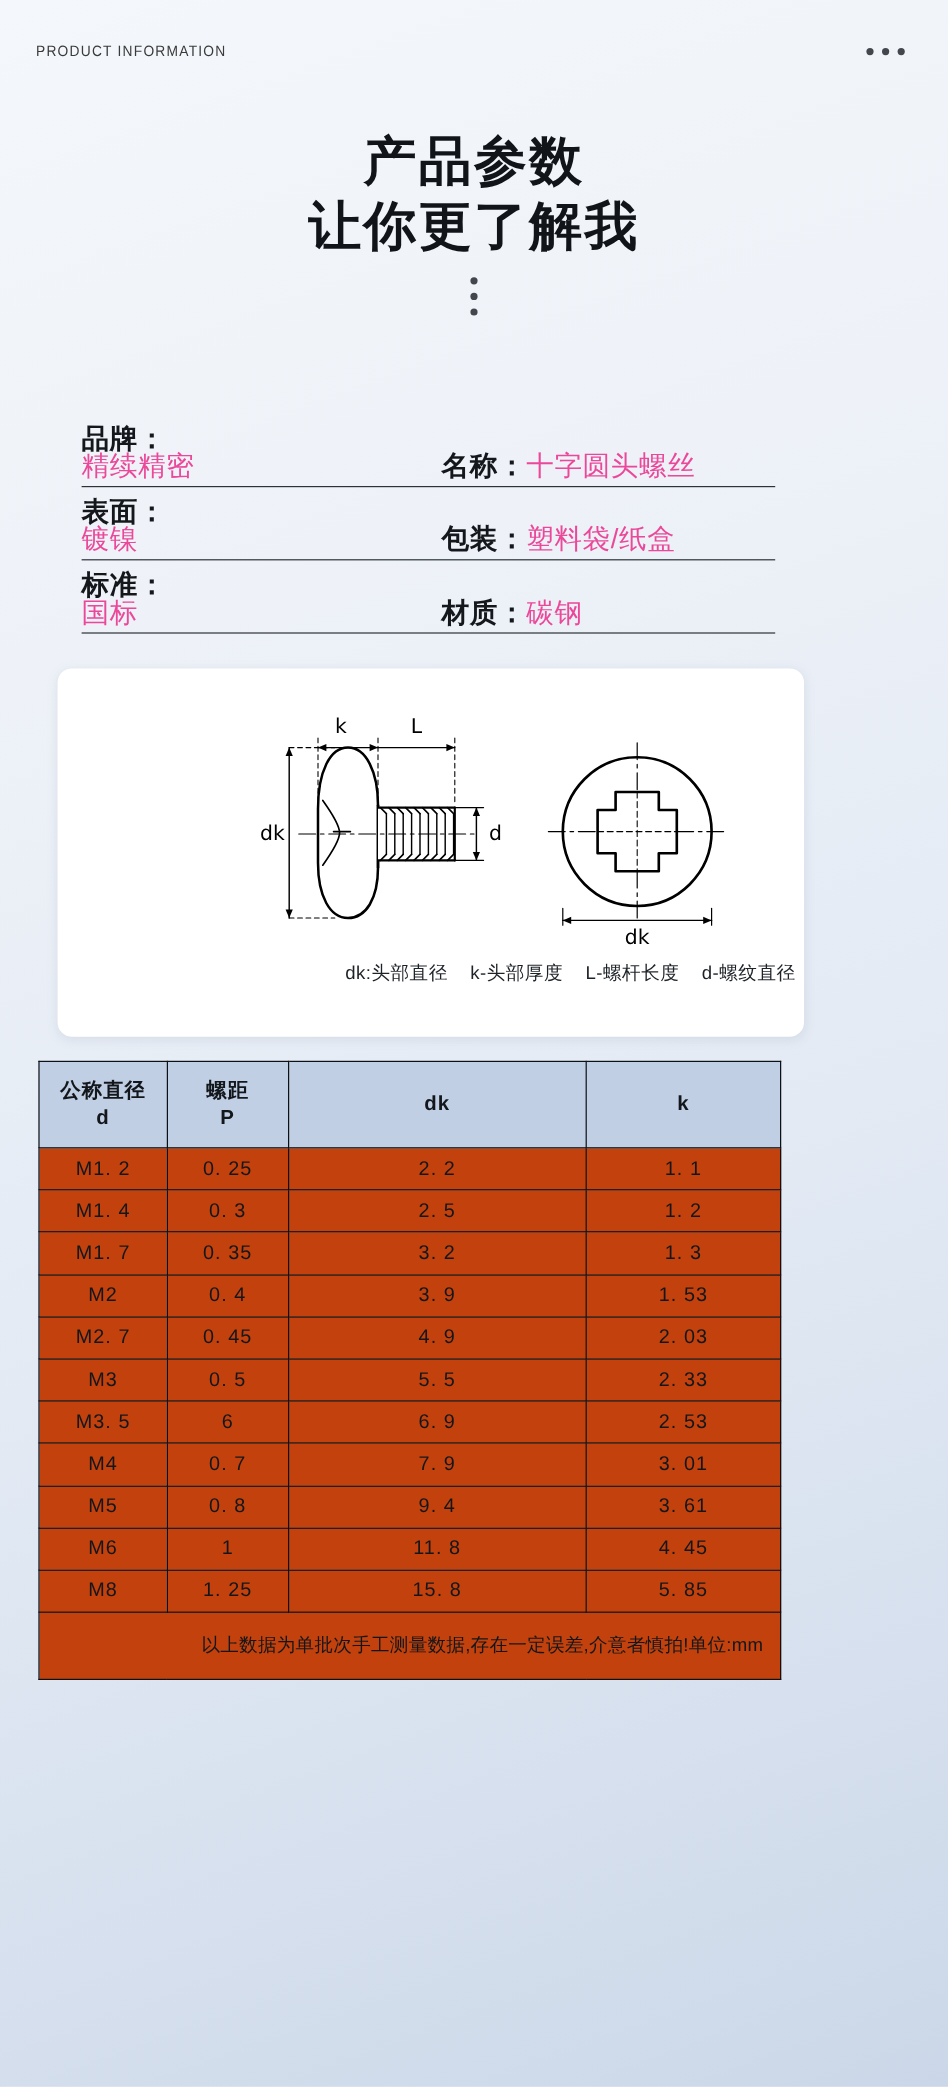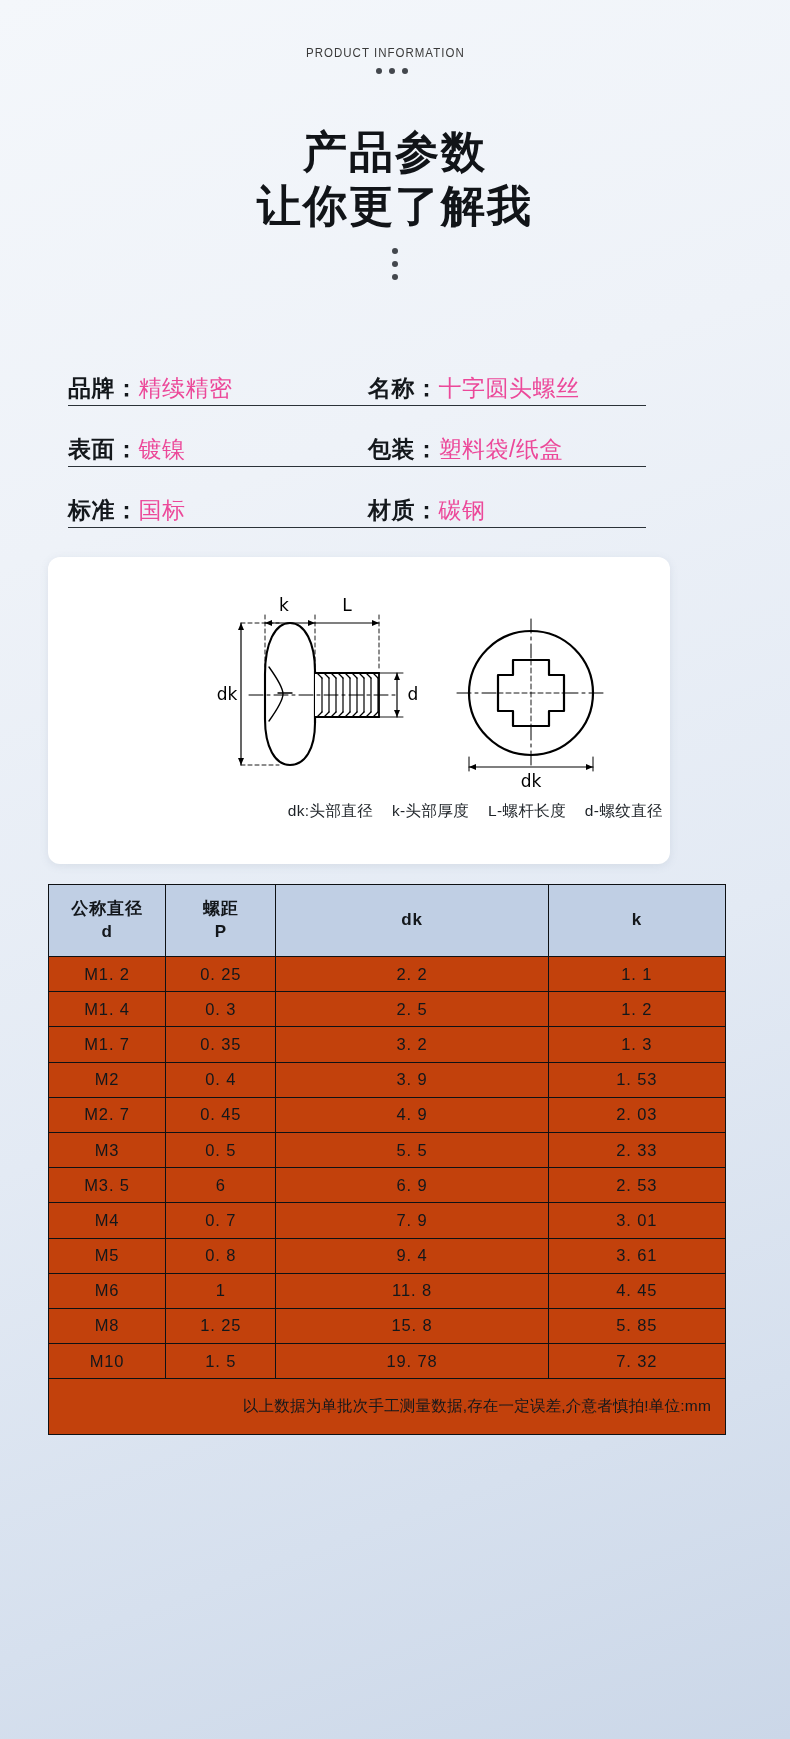--- a/index.html
+++ b/index.html
@@ -11,27 +11,26 @@
     font-family: "Liberation Sans", "DejaVu Sans", sans-serif;
     background: linear-gradient(160deg, #f4f7fb 0%, #eef2f8 28%, #e3eaf4 58%, #d6e0ee 82%, #cbd7e8 100%);
     position: relative;
     overflow: hidden;
     color: #1c1c1c;
   }
 
   
   .topbar {
     position: absolute;
-    top: 46px; left: 0; right: 0;
+    top: 29px; left: 0; right: 0;
     height: 28px;
     display: flex;
     align-items: center;
     justify-content: space-between;
     padding: 0 36px 0 30px;
-    flex-direction: column;
   }
   .eyebrow {
     font-size: 12.5px;
     letter-spacing: 1.1px;
     color: #3a3a3a;
     font-weight: 400;
     transform: scaleX(0.92);
     transform-origin: left center;
   }
   .dots-h { display: flex; gap: 7px; align-items: center; }
@@ -46,21 +45,20 @@
     top: 108px; left: 0; right: 0;
     text-align: center;
   }
   .hero h1 {
     font-family: "Liberation Sans", "DejaVu Sans", sans-serif;
     font-size: 44px;
     line-height: 1.22;
     font-weight: 700;
     letter-spacing: 2px;
     color: #111418;
-    margin-top: 17px;
   }
   .hero h1 .l2 { display: block; }
   .dots-v {
     margin: 16px auto 0;
     width: 7px;
     display: flex; flex-direction: column; align-items: center; gap: 7px;
   }
   .dots-v i {
     width: 6px; height: 6px; border-radius: 50%;
     background: #43474d; display: block;
@@ -80,21 +78,21 @@
     border-bottom: 1.6px solid #2b3238;
     padding-bottom: 5px;
   }
   .spec-cell {
     display: flex;
     align-items: baseline;
     font-size: 23px;
     line-height: 1;
     white-space: nowrap;
   }
-  .spec-cell.left { width: 300px; }
+  .spec-cell.left { width: 300px; flex-direction: column; }
   .spec-key { font-weight: 700; color: #14181c; letter-spacing: 0.5px; }
   .spec-val { font-weight: 400; color: #ec4899; letter-spacing: 0.5px; }
 
   
   .diagram-card {
     position: absolute;
     top: 557px; left: 48px;
     width: 622px; height: 307px;
     background: #ffffff;
     border-radius: 12px;
@@ -112,22 +110,22 @@
     font-size: 15.5px;
     letter-spacing: 0.4px;
     color: #1d2227;
     white-space: nowrap;
   }
   .diagram-caption span { margin: 0 7px; }
 
   
   .spec-table-wrap {
     position: absolute;
-    top: 884px; left: 48px;
-    width: 678px;
+    top: 884px; left: 32px;
+    width: 619px;
   }
   table.spec-table {
     width: 100%;
     border-collapse: collapse;
     background: #c3d2e6;
     table-layout: fixed;
   }
   table.spec-table th,
   table.spec-table td {
     border: 1.7px solid #0e1114;
@@ -385,24 +383,18 @@
           <td class="col-p">1</td>
           <td class="col-dk">11. 8</td>
           <td class="col-k">4. 45</td>
         </tr>
         <tr>
           <td class="col-d">M8</td>
           <td class="col-p">1. 25</td>
           <td class="col-dk">15. 8</td>
           <td class="col-k">5. 85</td>
         </tr>
-        <tr>
-          <td class="col-d">M10</td>
-          <td class="col-p">1. 5</td>
-          <td class="col-dk">19. 78</td>
-          <td class="col-k">7. 32</td>
-        </tr>
         <tr class="note-row">
           <td colspan="4">以上数据为单批次手工测量数据,存在一定误差,介意者慎拍!单位:mm</td>
         </tr>
       </tbody>
   </table>
 </div>
 
 </body></html>

